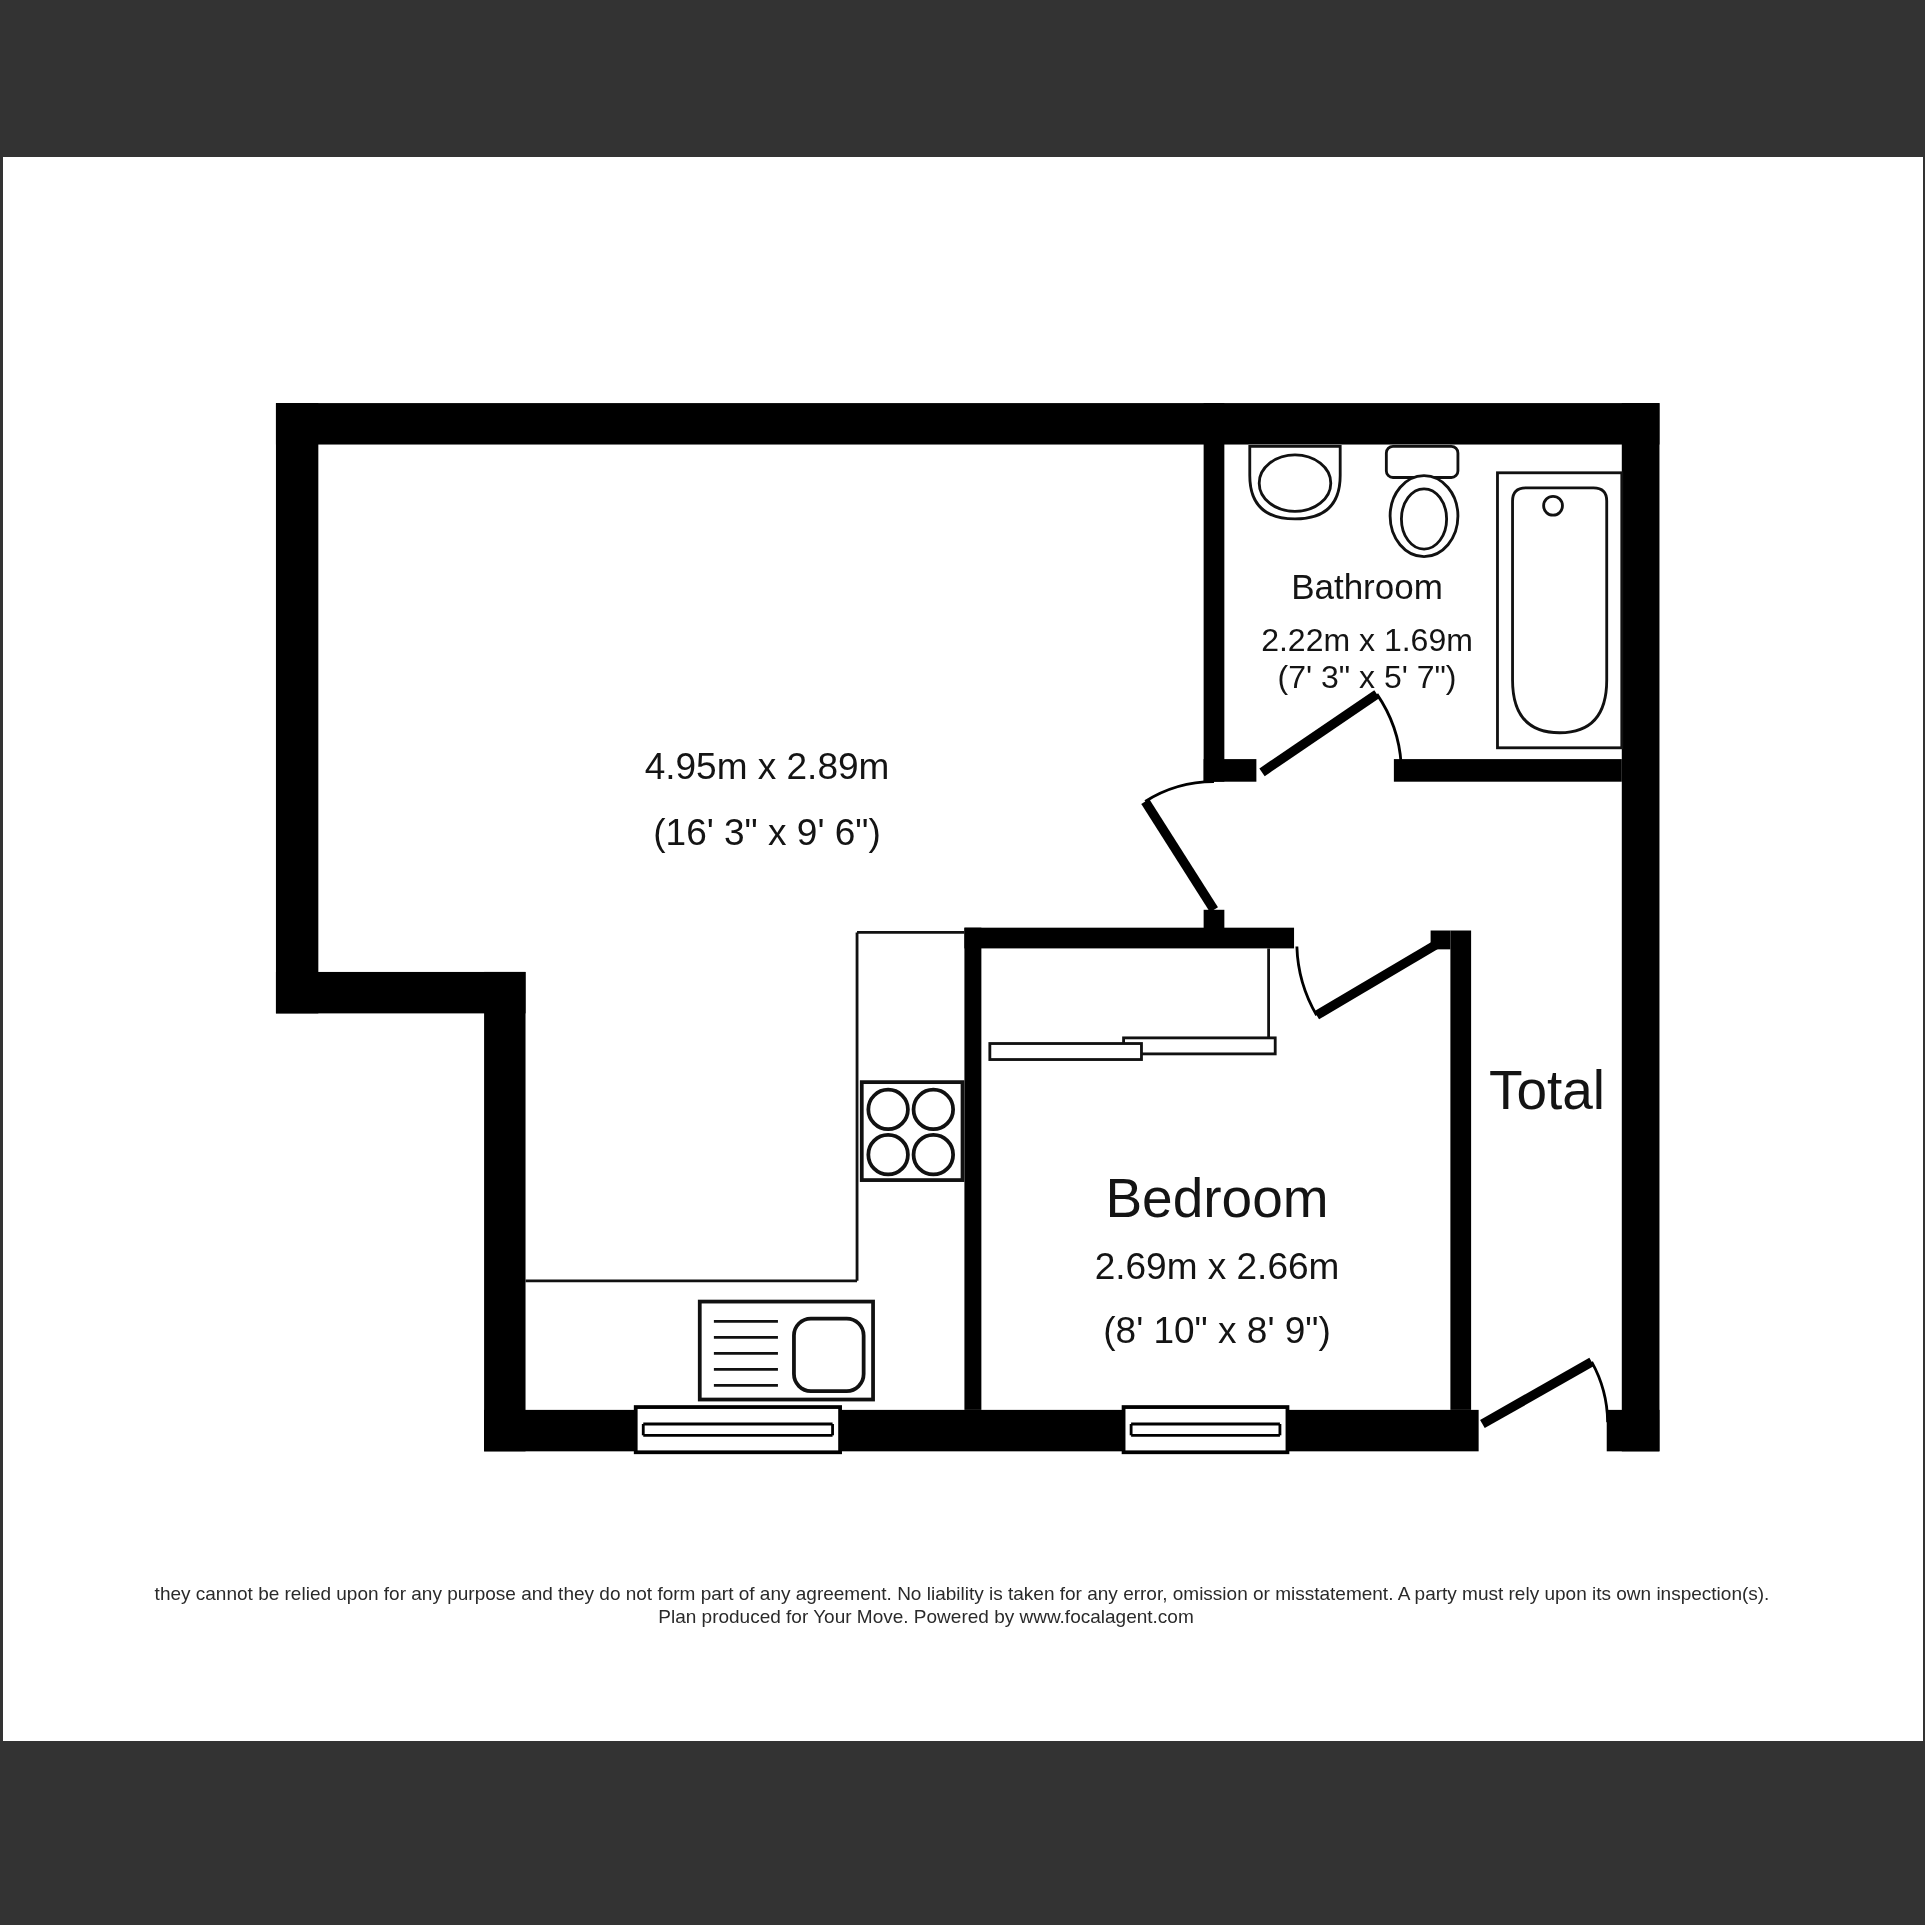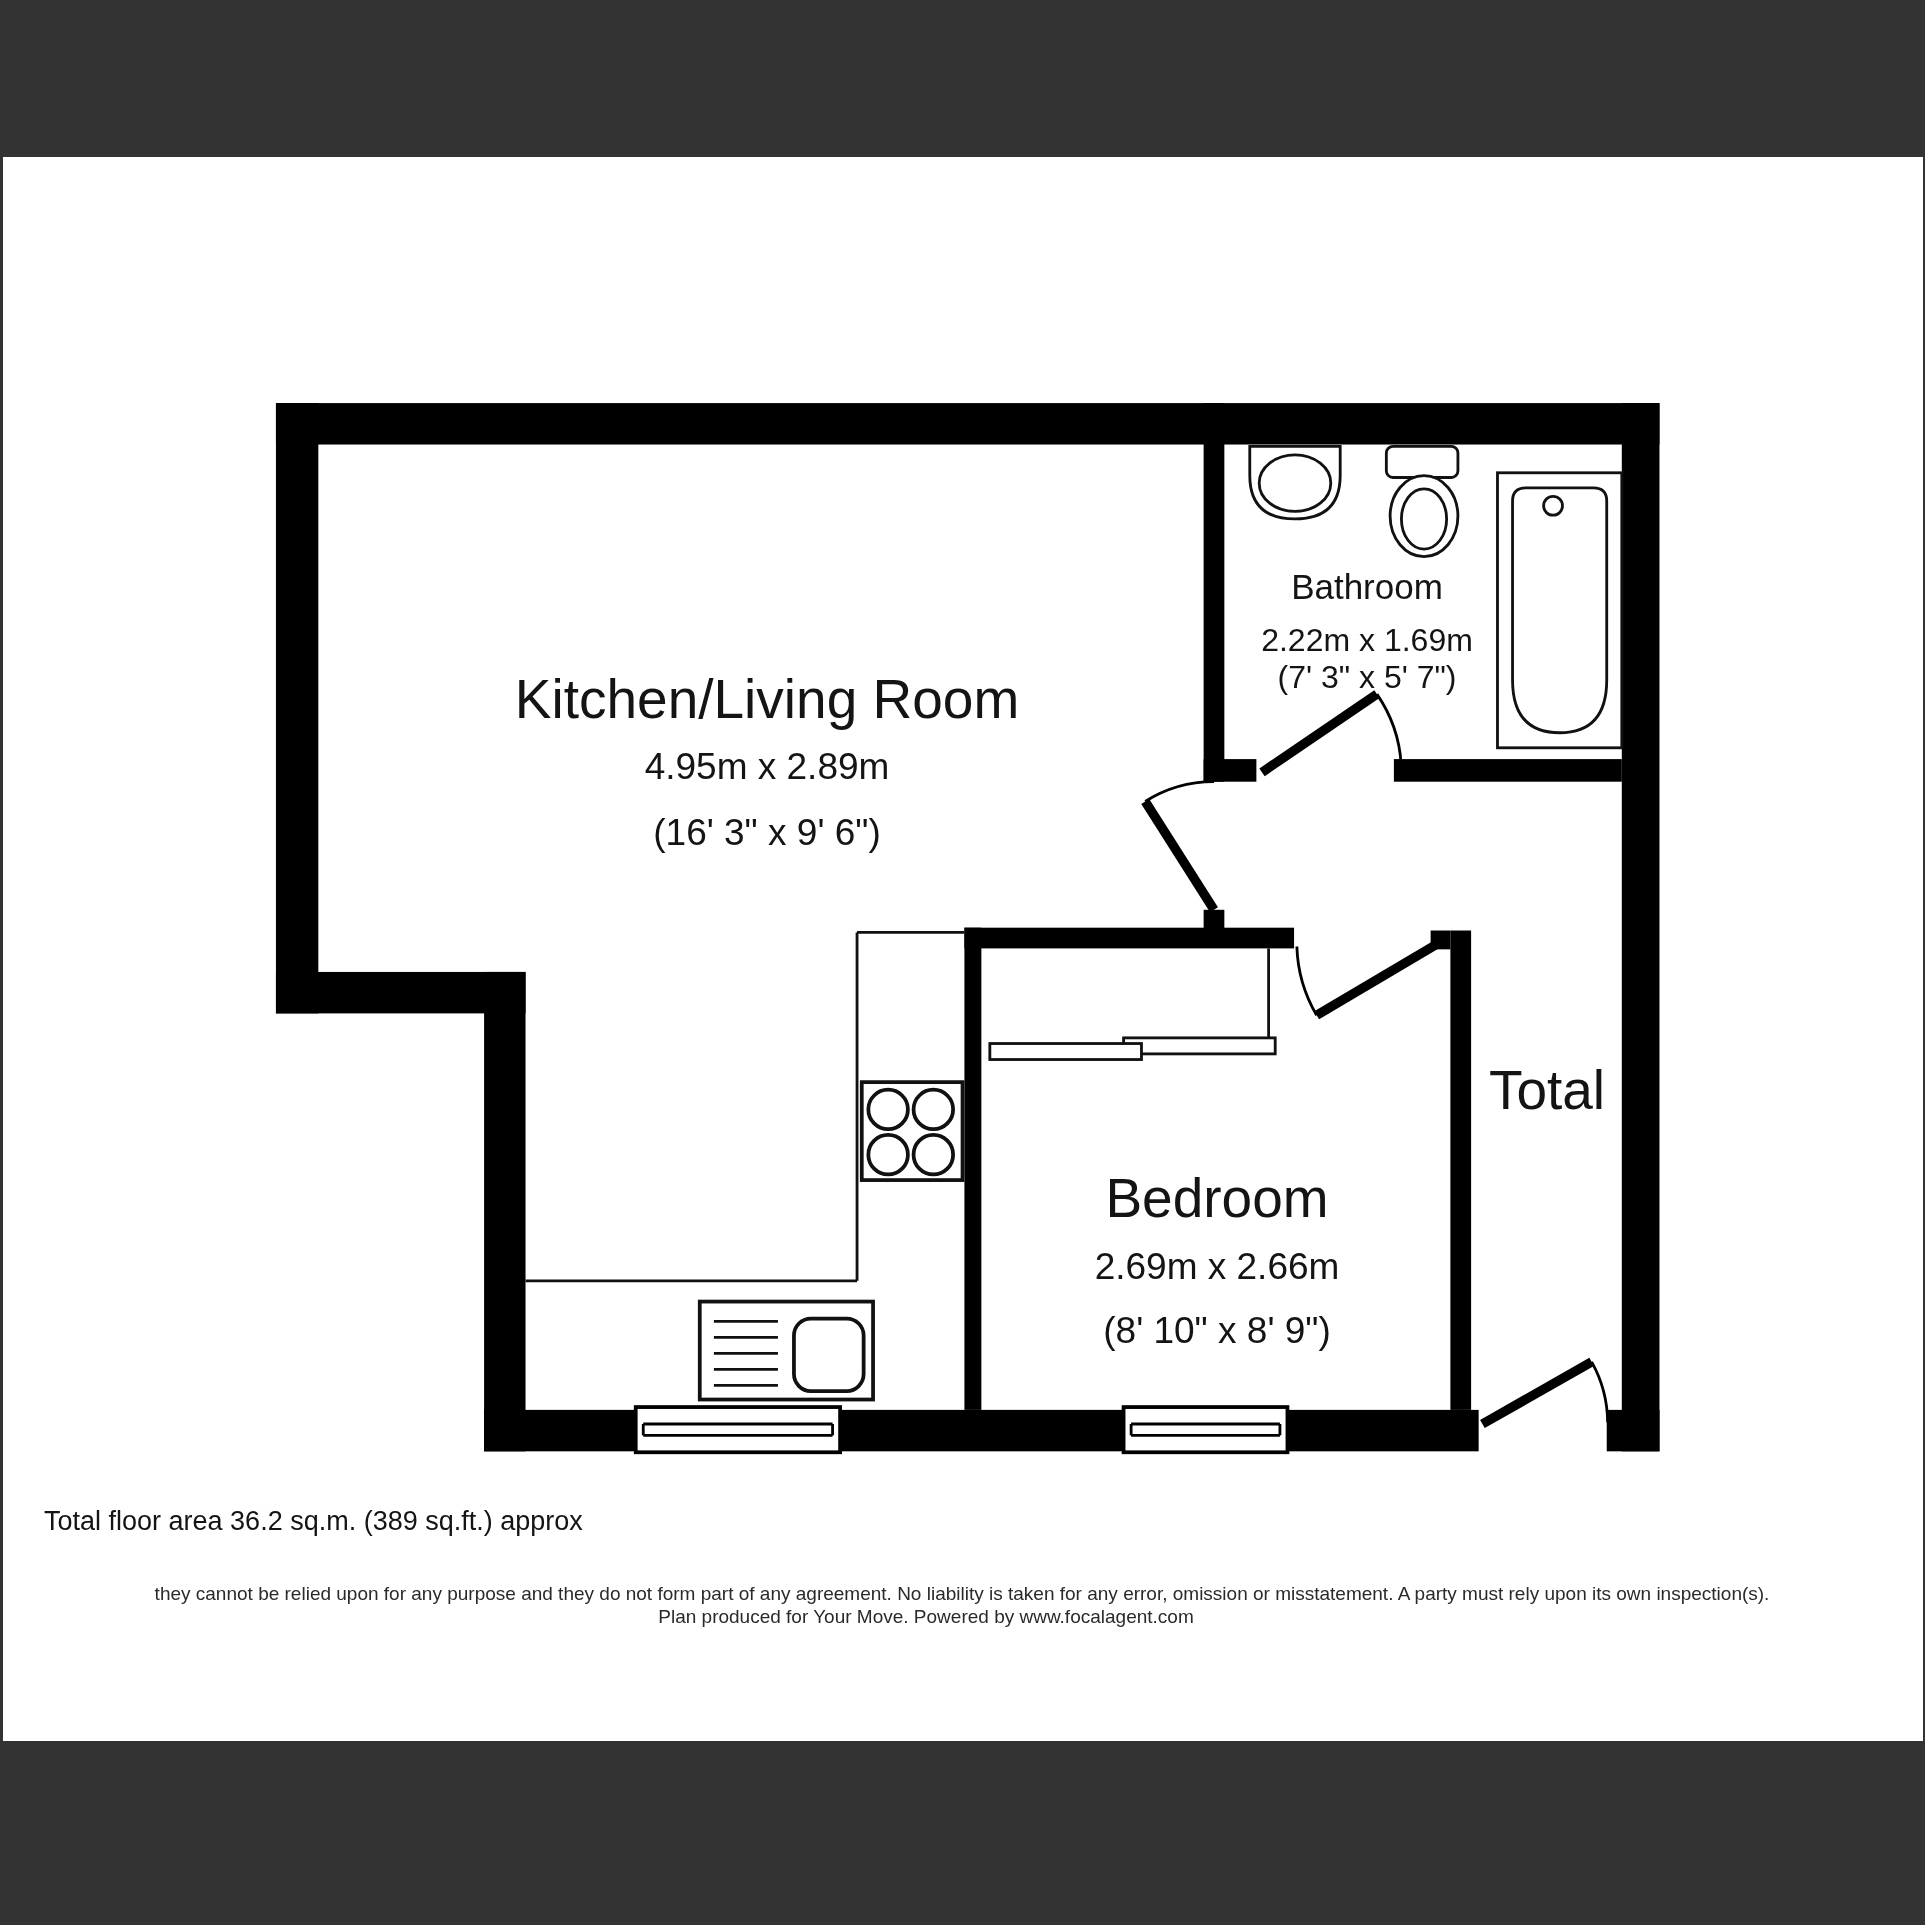--- a/index.html
+++ b/index.html
@@ -126,33 +126,31 @@
       <circle cx="1649" cy="537" r="10" fill="none" stroke="#111111" stroke-width="3"></circle>
     </g>
 
     <g fill="#ffffff" stroke="#111111" stroke-width="3">
       <line x1="1347" y1="1007" x2="1347" y2="1102"></line>
       <rect x="1193" y="1102" width="161" height="17"></rect>
       <rect x="1051" y="1108" width="161" height="17"></rect>
     </g>
   </svg>
 
-  <div class="lbl room-title" style="left:767px;top:699px;">Kitchen/Living Room</div>
   <div class="lbl room-dim" style="left:767px;top:766px;">4.95m x 2.89m</div>
   <div class="lbl room-dim" style="left:767px;top:832px;">(16' 3" x 9' 6")</div>
 
   <div class="lbl bath-title" style="left:1367px;top:586px;">Bathroom</div>
   <div class="lbl bath-dim" style="left:1367px;top:622px;">2.22m x 1.69m</div>
   <div class="lbl bath-dim" style="left:1367px;top:659px;">(7' 3" x 5' 7")</div>
 
   <div class="lbl room-title" style="left:1217px;top:1198px;">Bedroom</div>
   <div class="lbl room-dim" style="left:1217px;top:1266px;">2.69m x 2.66m</div>
   <div class="lbl room-dim" style="left:1217px;top:1330px;">(8' 10" x 8' 9")</div>
 
   <div class="lbl room-title" style="left:1547px;top:1090px;">Total</div>
 
-  <div class="total-line" style="left:44px;top:1521px;">Total floor area 36.2 sq.m. (389 sq.ft.) approx</div>
 
   <div class="disc" style="left:962px;top:1594px;">they cannot be relied upon for any purpose and they do not form part of any agreement. No liability is taken for any error, omission or misstatement. A party must rely upon its own inspection(s).</div>
   <div class="disc" style="left:926px;top:1617px;">Plan produced for Your Move. Powered by www.focalagent.com</div>
 
 </div>
 
 
 </body></html>

